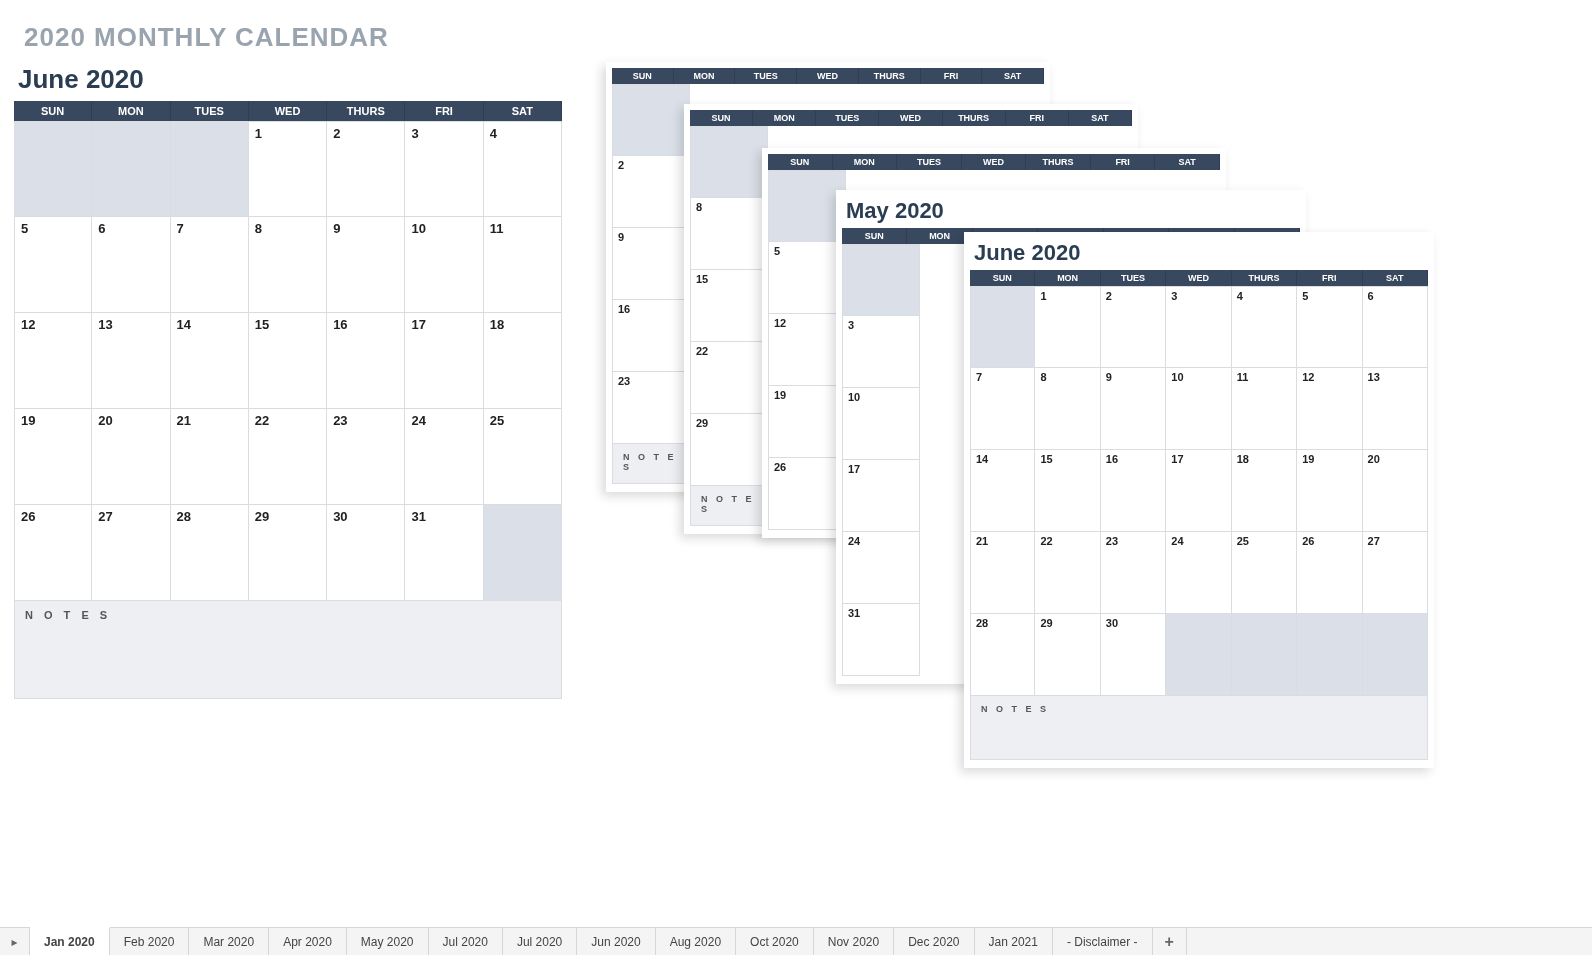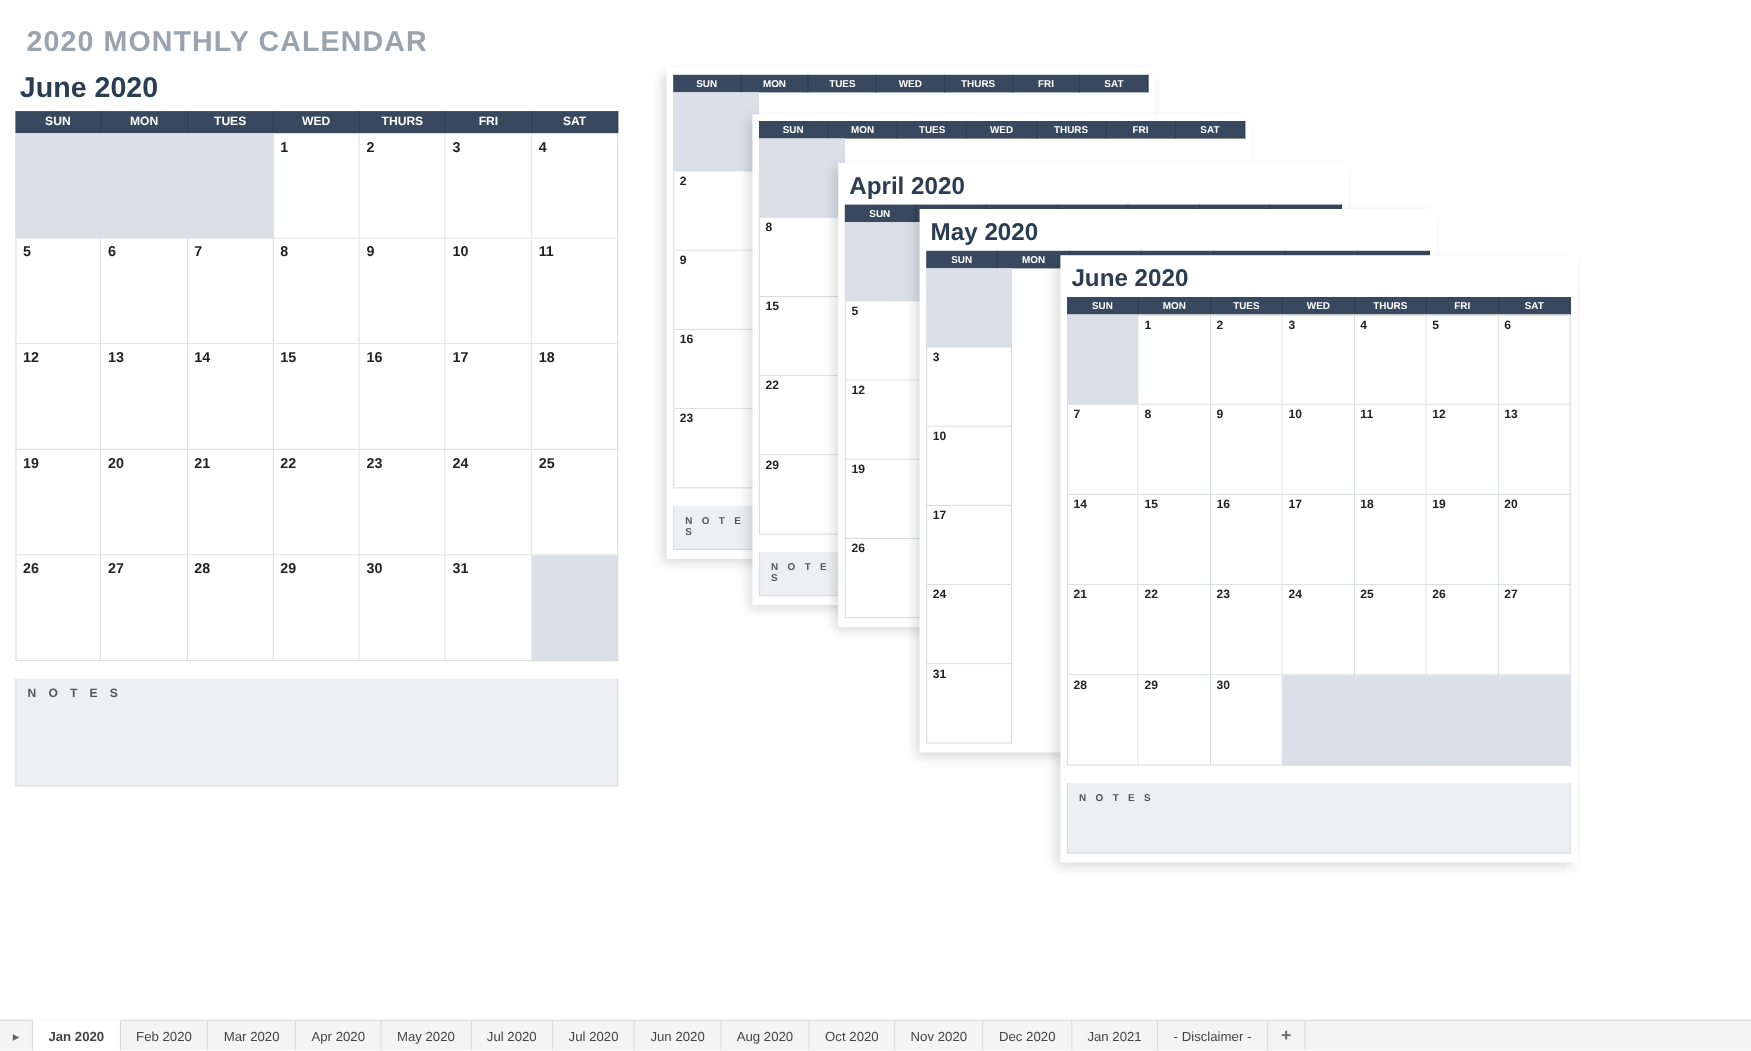--- a/index.html
+++ b/index.html
@@ -66,21 +66,20 @@
   .notes {
     background: #edeff2;
     border: 1px solid #d9dde2;
     border-top: none;
     height: 98px;
     padding: 8px 10px;
     font-size: 11px;
     letter-spacing: 4px;
     color: #555;
     font-weight: 600;
-    margin-top: 16px;
   }
   .mini {
     position: absolute;
     background: #fff;
     box-shadow: -4px 4px 10px rgba(0,0,0,0.15);
     padding: 6px 6px 8px 6px;
   }
   .mini .month-title { font-size: 22px; padding: 2px 0 4px 4px; }
   .mini .cal-header div { font-size: 9px; padding: 3px 0; }
   .mini .cal-cell { height: 78px; font-size: 11px; padding: 3px 5px; }
@@ -208,21 +207,20 @@
       <div style="display: grid; grid-template-columns: 1fr; width: 78px;">
         <div class="cal-cell pad" style="height: 72px; border-left: 1px solid rgb(217, 221, 226); border-top: 1px solid rgb(217, 221, 226);"></div>
         <div class="cal-cell" style="height: 72px; border-left: 1px solid rgb(217, 221, 226);">8</div>
         <div class="cal-cell" style="height: 72px; border-left: 1px solid rgb(217, 221, 226);">15</div>
         <div class="cal-cell" style="height: 72px; border-left: 1px solid rgb(217, 221, 226);">22</div>
         <div class="cal-cell" style="height: 72px; border-left: 1px solid rgb(217, 221, 226);">29</div>
       </div>
       <div class="notes" style="width: 78px; height: 40px;">N O T E S</div>
     </div>
     <div class="mini" style="left: 762px; top: 148px; width: 464px;">
-      <div class="month-title">April 2020</div>
       <div class="cal-header">
         <div>SUN</div>
         <div>MON</div>
         <div>TUES</div>
         <div>WED</div>
         <div>THURS</div>
         <div>FRI</div>
         <div>SAT</div>
       </div>
       <div style="display: grid; grid-template-columns: 1fr; width: 78px;">

